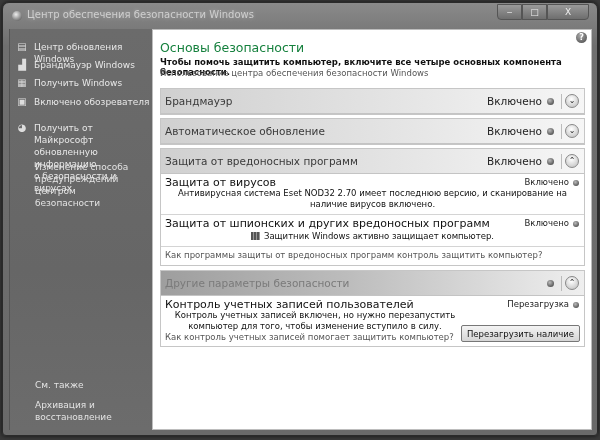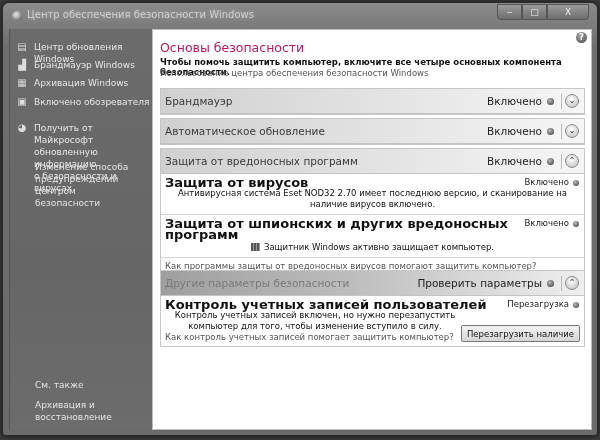--- a/index.html
+++ b/index.html
@@ -46,21 +46,21 @@
 
   .content {
     position: absolute; left: 149px; top: 26px; width: 440px; height: 401px;
     background: #fff; border: 1px solid #bdbdbd;
   }
   .help-icon {
     position: absolute; right: 4px; top: 2px; width: 11px; height: 11px; border-radius: 50%;
     background: radial-gradient(circle at 40% 35%, #aaa, #444); color: #fff; font-size: 8px;
     text-align: center; line-height: 11px; font-weight: bold;
   }
-  .page-title { position: absolute; left: 7px; top: 10px; font-size: 12.5px; color: #be185d; }
+  .page-title { position: absolute; left: 7px; top: 10px; font-size: 12.5px; color: #15803d; }
   .page-sub { position: absolute; left: 7px; top: 27px; font-size: 8.5px; font-weight: bold; color: #111; }
   .page-link { position: absolute; left: 7px; top: 38px; font-size: 8.5px; color: #555; cursor: pointer; }
 
   .panel {
     position: absolute; left: 7px; width: 425px; border: 1px solid #c6c6c6; background: #fff;
   }
   .panel-head {
     height: 25px; position: relative;
     background: linear-gradient(90deg, #d0d0d0 0%, #e4e4e4 55%, #f6f6f6 100%);
     border-bottom: 1px solid #c4c4c4;
@@ -78,21 +78,21 @@
   .chev {
     position: absolute; right: 5px; top: 5px; width: 14px; height: 14px; border-radius: 50%;
     border: 1px solid #888; background: radial-gradient(circle at 45% 35%, #fff, #bbb);
     font-size: 8px; line-height: 12px; text-align: center; color: #222; cursor: pointer;
   }
 
   .sub {
     position: relative; padding: 3px 4px 4px 4px; border-bottom: 1px solid #d4d4d4;
   }
   .sub:last-child { border-bottom: none; }
-  .sub-title { font-weight: bold; font-size: 13px; color: #111; line-height: 11px; }
+  .sub-title { font-weight: normal; font-size: 11px; color: #111; line-height: 11px; }
   .sub-status { position: absolute; right: 5px; top: 3px; font-size: 8.5px; color: #222; }
   .sub-status .dot { width: 6px; height: 6px; margin-left: 4px; }
   .sub-text { font-size: 8.5px; line-height: 11px; color: #111; text-align: center; }
   .sub-link { font-size: 8.5px; line-height: 11px; color: #555; cursor: pointer; }
   .defender-icon { display: inline-block; width: 9px; height: 8px; margin-right: 4px; vertical-align: -1px;
     background: repeating-linear-gradient(90deg, #555 0 2px, #999 2px 3px); }
   .restart-btn {
     position: absolute; right: 4px; bottom: 4px; height: 17px; padding: 0 5px; font-size: 8.5px;
     border: 1px solid #777; border-radius: 2px; background: linear-gradient(#f4f4f4, #d5d5d5); color: #111;
     font-family: "DejaVu Sans", sans-serif; cursor: pointer;
@@ -116,21 +116,21 @@
     <div class="side-item" style="top:12px">
       <span class="side-icon">▤</span>
       <span class="side-text">Центр обновления Windows</span>
     </div>
     <div class="side-item" style="top:30px">
       <span class="side-icon">▟</span>
       <span class="side-text">Брандмауэр Windows</span>
     </div>
     <div class="side-item" style="top:48px">
       <span class="side-icon">▦</span>
-      <span class="side-text">Архивация Windows</span>
+      <span class="side-text">Получить Windows</span>
     </div>
     <div class="side-item" style="top:67px">
       <span class="side-icon">▣</span>
       <span class="side-text">Включено обозревателя</span>
     </div>
     <div class="side-item" style="top:93px">
       <span class="side-icon">◕</span>
       <span class="side-text">Получить от Майкрософт
 обновленную информацию
 о безопасности и вирусах</span>
@@ -182,28 +182,27 @@
         <div class="sub-title">Защита от вирусов</div>
         <div class="sub-status"><span>Включено</span><span class="dot"></span></div>
         <div class="sub-text">Антивирусная система Eset NOD32 2.70 имеет последнюю версию, и сканирование на наличие вирусов включено.</div>
       </div>
       <div class="sub">
         <div class="sub-title">Защита от шпионских и других вредоносных программ</div>
         <div class="sub-status"><span>Включено</span><span class="dot"></span></div>
         <div class="sub-text" style="margin-top:2px"><span class="defender-icon"></span><span>Защитник Windows активно защищает компьютер.</span></div>
       </div>
       <div class="sub">
-        <div class="sub-link">Как программы защиты от вредоносных вирусов помогают защитить компьютер?</div>
+        <div class="sub-link">Как программы защиты от вредоносных программ контроль защитить компьютер?</div>
       </div>
     </div>
 
     <div class="panel" style="top:240px">
       <div class="panel-head dark">
         <span class="panel-title">Другие параметры безопасности</span>
-        <span class="panel-status">Проверить параметры</span>
         <span class="dot panel-dot"></span>
         <span class="panel-sep"></span>
         <span class="chev">⌃</span>
       </div>
       <div class="sub" style="height:50px">
         <div class="sub-title">Контроль учетных записей пользователей</div>
         <div class="sub-status"><span>Перезагрузка</span><span class="dot"></span></div>
         <div class="sub-text" style="font-weight:normal;width:300px">Контроль учетных записей включен, но нужно перезапустить компьютер для того, чтобы изменение вступило в силу.</div>
         <div class="sub-link">Как контроль учетных записей помогает защитить компьютер?</div>
         <button class="restart-btn">Перезагрузить наличие</button>

